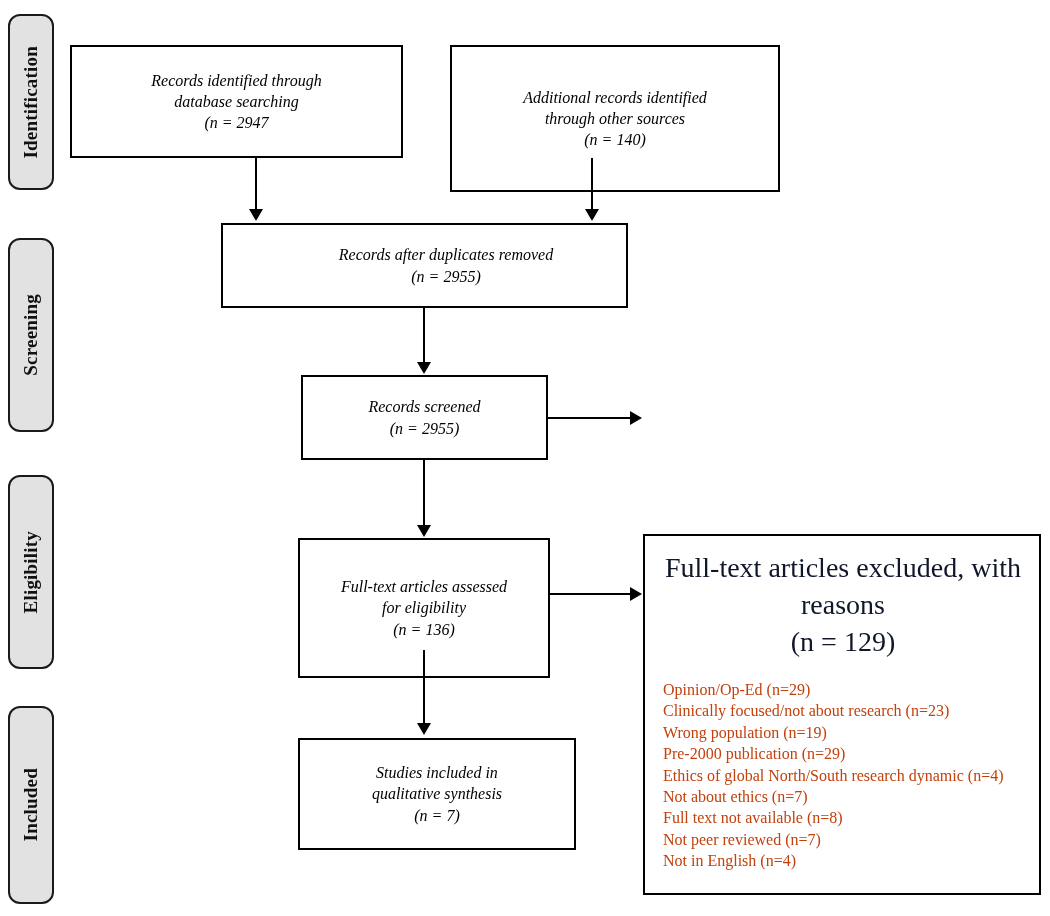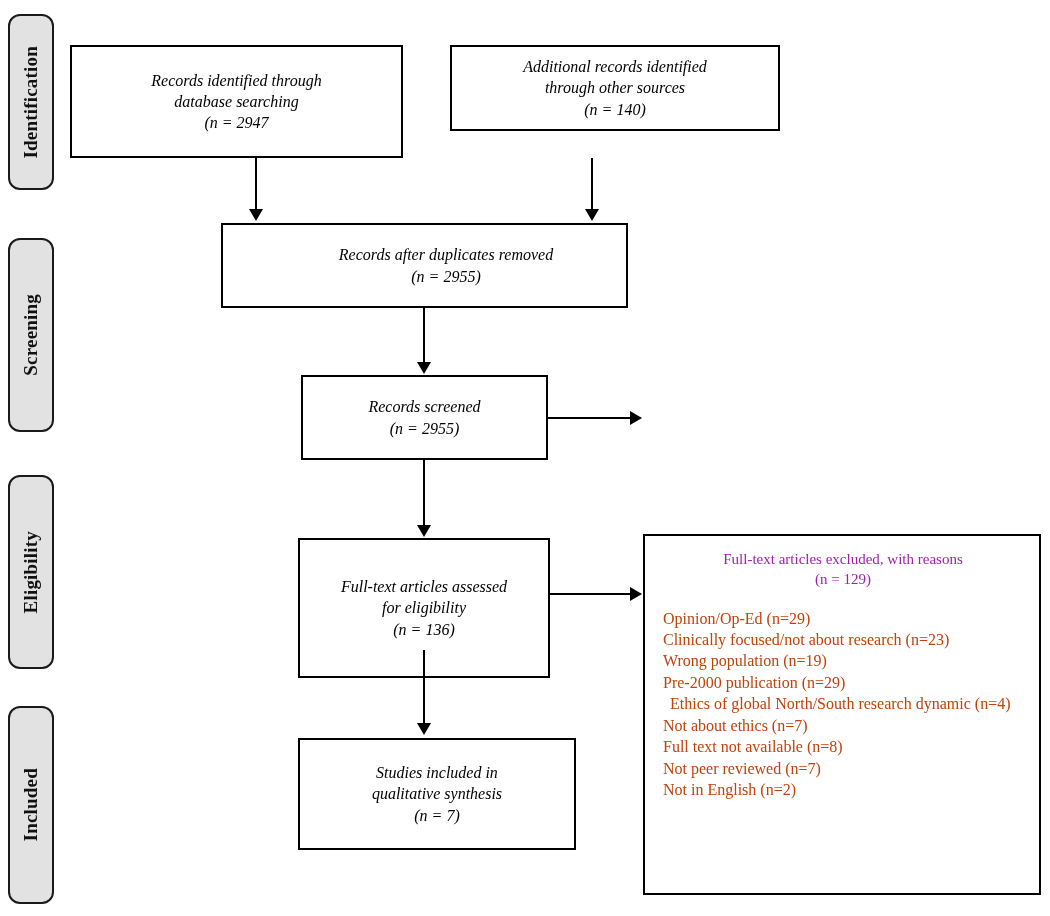--- a/index.html
+++ b/index.html
@@ -61,41 +61,41 @@
   
   #excluded-reasons-box {
     position: absolute;
     box-sizing: border-box;
     background: #ffffff;
     border: 2px solid #000000;
     display: block;
     padding: 14px 16px 10px 18px;
   }
   #excluded-reasons-box .reasons-header {
-    font-size: 15px;
+    font-size: 28px;
     line-height: 1.32;
     text-align: center;
-    color: #a21caf;
+    color: #0f172a;
     white-space: pre-line;
   }
   #excluded-reasons-box .reasons-list {
     margin-top: 18px;
     font-size: 16px;
     line-height: 1.34;
     text-align: left;
     color: #c2410c;
   }
   #excluded-reasons-box .reason-item {
     text-indent: 0;
     padding-left: 20px;
     margin-left: -20px;
   }
   #excluded-reasons-box .reason-item.wrap {
     padding-left: 20px;
-    margin-left: 7px;
+    margin-left: 0;
     text-indent: -20px;
   }
 
   
   .conn {
     position: absolute;
     background: #000000;
   }
   .conn-v { width: 2px; }
   .conn-h { height: 2px; }
@@ -136,21 +136,21 @@
   <div class="stage-label" style="left:8px; top:706px; width:46px; height:198px;">
     <span class="stage-text">Included</span>
   </div>
 
   <div class="flow-box" style="left:70px; top:45px; width:333px; height:113px;">
     <span class="box-text">Records identified through
 database searching
 (n = 2947</span>
   </div>
 
-  <div class="flow-box" style="left:450px; top:45px; width:330px; height:86px;">
+  <div class="flow-box" style="left:450px; top:45px; width:330px; height:147px;">
     <span class="box-text">Additional records identified
 through other sources
 (n = 140)</span>
   </div>
 
   <div class="conn conn-v" style="left:255px; top:158px; height:52px;"></div>
   <div class="arrow-down" style="left:249px; top:209px;"></div>
 
   <div class="conn conn-v" style="left:591px; top:158px; height:52px;"></div>
   <div class="arrow-down" style="left:585px; top:209px;"></div>
@@ -189,21 +189,21 @@
 (n = 129)</div>
     <div class="reasons-list">
       <div class="reason-item">Opinion/Op-Ed (n=29)</div>
       <div class="reason-item">Clinically focused/not about research (n=23)</div>
       <div class="reason-item">Wrong population (n=19)</div>
       <div class="reason-item">Pre-2000 publication (n=29)</div>
       <div class="reason-item wrap">Ethics of global North/South research dynamic (n=4)</div>
       <div class="reason-item">Not about ethics (n=7)</div>
       <div class="reason-item">Full text not available (n=8)</div>
       <div class="reason-item">Not peer reviewed (n=7)</div>
-      <div class="reason-item">Not in English (n=2)</div>
+      <div class="reason-item">Not in English (n=4)</div>
     </div>
   </div>
 
   <div class="conn conn-v" style="left:423px; top:650px; height:74px;"></div>
   <div class="arrow-down" style="left:417px; top:723px;"></div>
 
   <div class="flow-box" style="left:298px; top:738px; width:278px; height:112px;">
     <span class="box-text">Studies included in
 qualitative synthesis
 (n = 7)</span>

